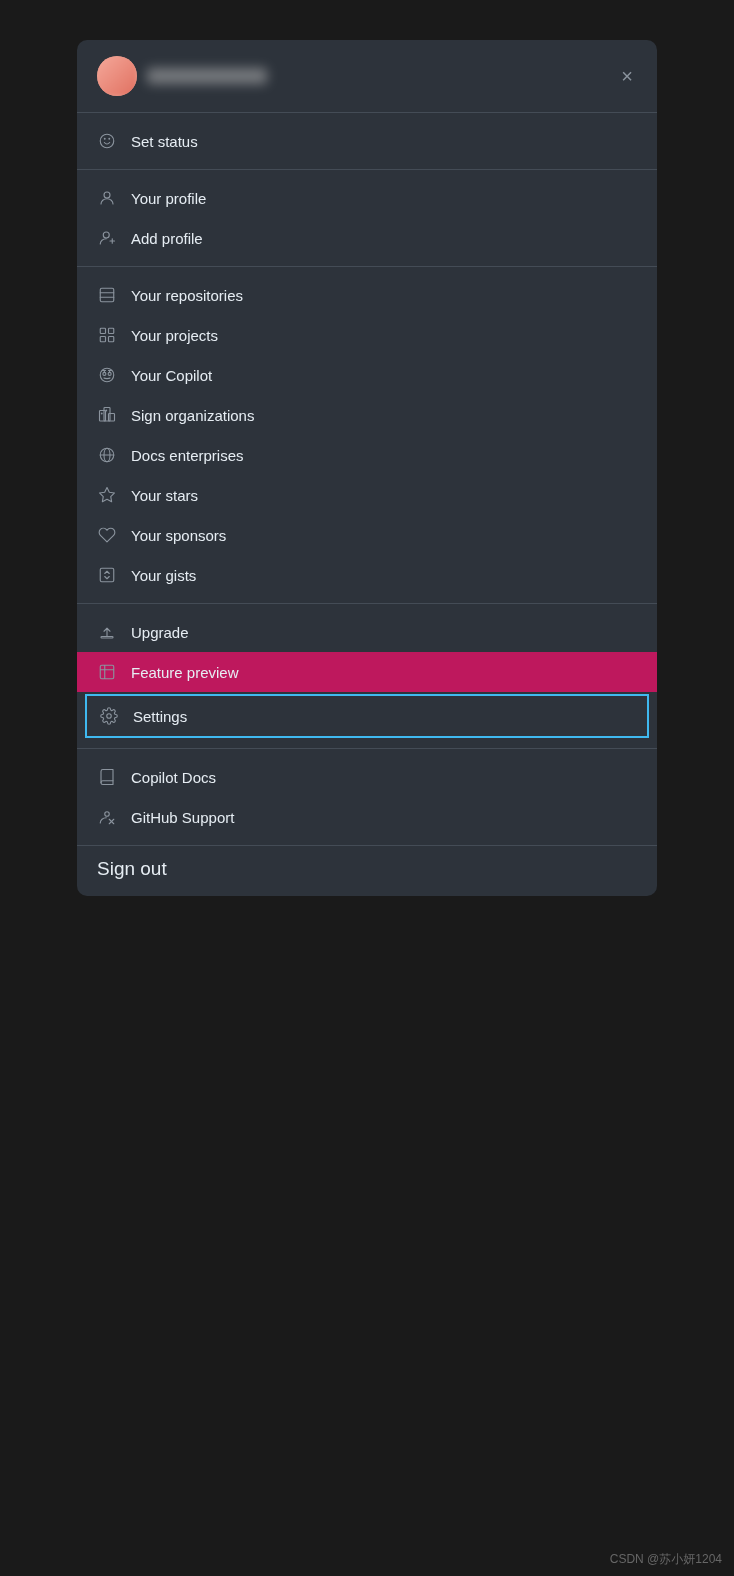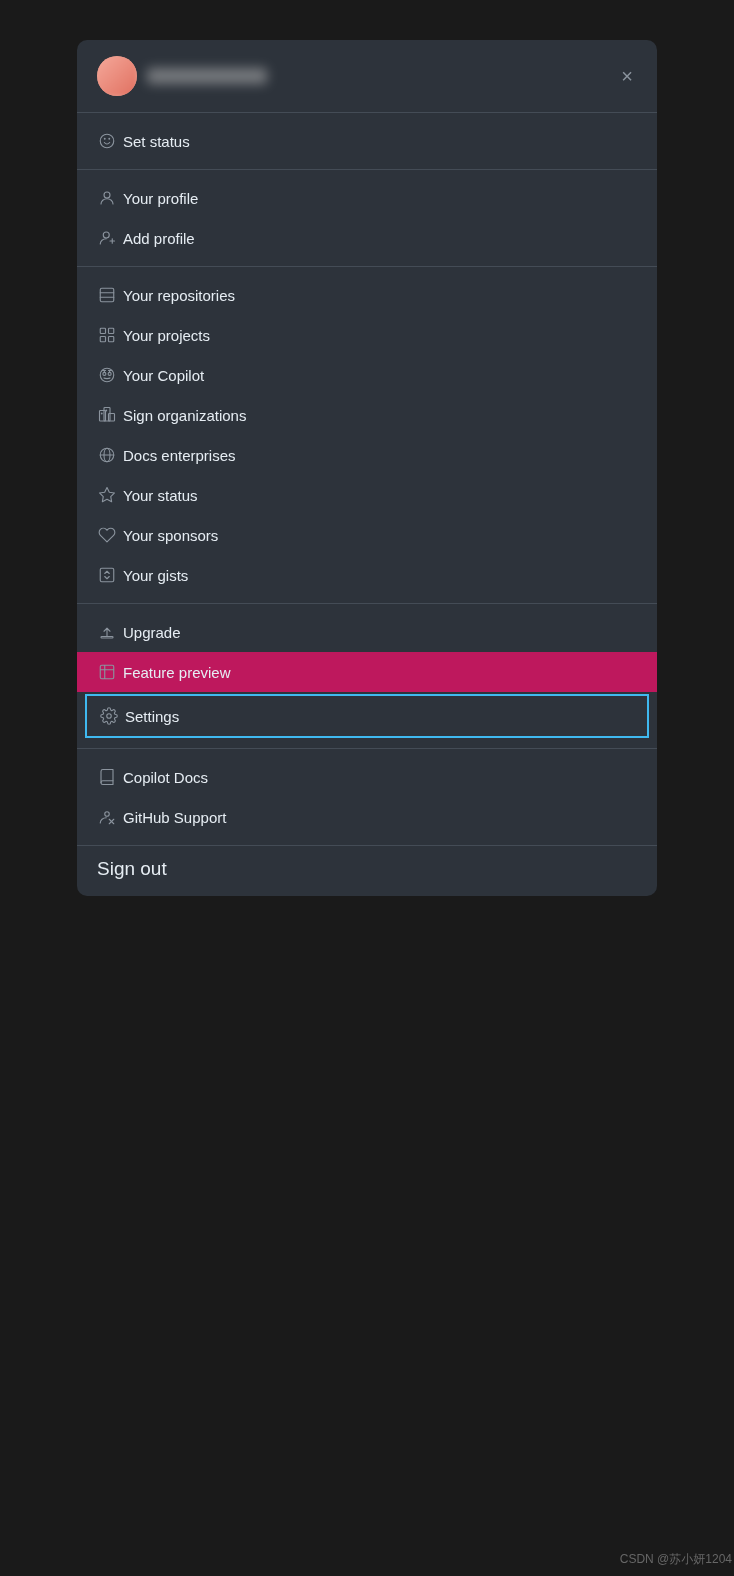--- a/index.html
+++ b/index.html
@@ -93,21 +93,21 @@
       border-bottom: 1px solid #444c56;
     }
 
     .menu-section:last-child {
       border-bottom: none;
     }
 
     .menu-item {
       display: flex;
       align-items: center;
-      gap: 6px;
+      gap: 14px;
       padding: 10px 20px;
       color: #e6edf3;
       font-size: 15px;
       cursor: pointer;
       text-decoration: none;
       transition: background 0.1s;
     }
 
     .menu-item.highlighted {
       background: #be185d;
@@ -146,21 +146,21 @@
       color: #e6edf3;
       font-size: 19px;
       cursor: pointer;
       padding: 0;
     }
 
     
     .watermark {
       position: absolute;
       bottom: 8px;
-      right: 2px;
+      right: 12px;
       color: #666;
       font-size: 12px;
     }
 
     svg {
       width: 18px;
       height: 18px;
       fill: none;
       stroke: #8b949e;
       stroke-width: 1.5;
@@ -280,21 +280,21 @@
           </svg>
         </span>
         <span class="menu-item-label">Docs enterprises</span>
       </div>
       <div class="menu-item">
         <span class="menu-icon">
           <svg viewBox="0 0 24 24">
             <polygon points="12,2 15.09,8.26 22,9.27 17,14.14 18.18,21.02 12,17.77 5.82,21.02 7,14.14 2,9.27 8.91,8.26"></polygon>
           </svg>
         </span>
-        <span class="menu-item-label">Your status</span>
+        <span class="menu-item-label">Your stars</span>
       </div>
       <div class="menu-item">
         <span class="menu-icon">
           <svg viewBox="0 0 24 24">
             <path d="M20.84 4.61a5.5 5.5 0 0 0-7.78 0L12 5.67l-1.06-1.06a5.5 5.5 0 0 0-7.78 7.78l1.06 1.06L12 21.23l7.78-7.78 1.06-1.06a5.5 5.5 0 0 0 0-7.78z"></path>
           </svg>
         </span>
         <span class="menu-item-label">Your sponsors</span>
       </div>
       <div class="menu-item">

